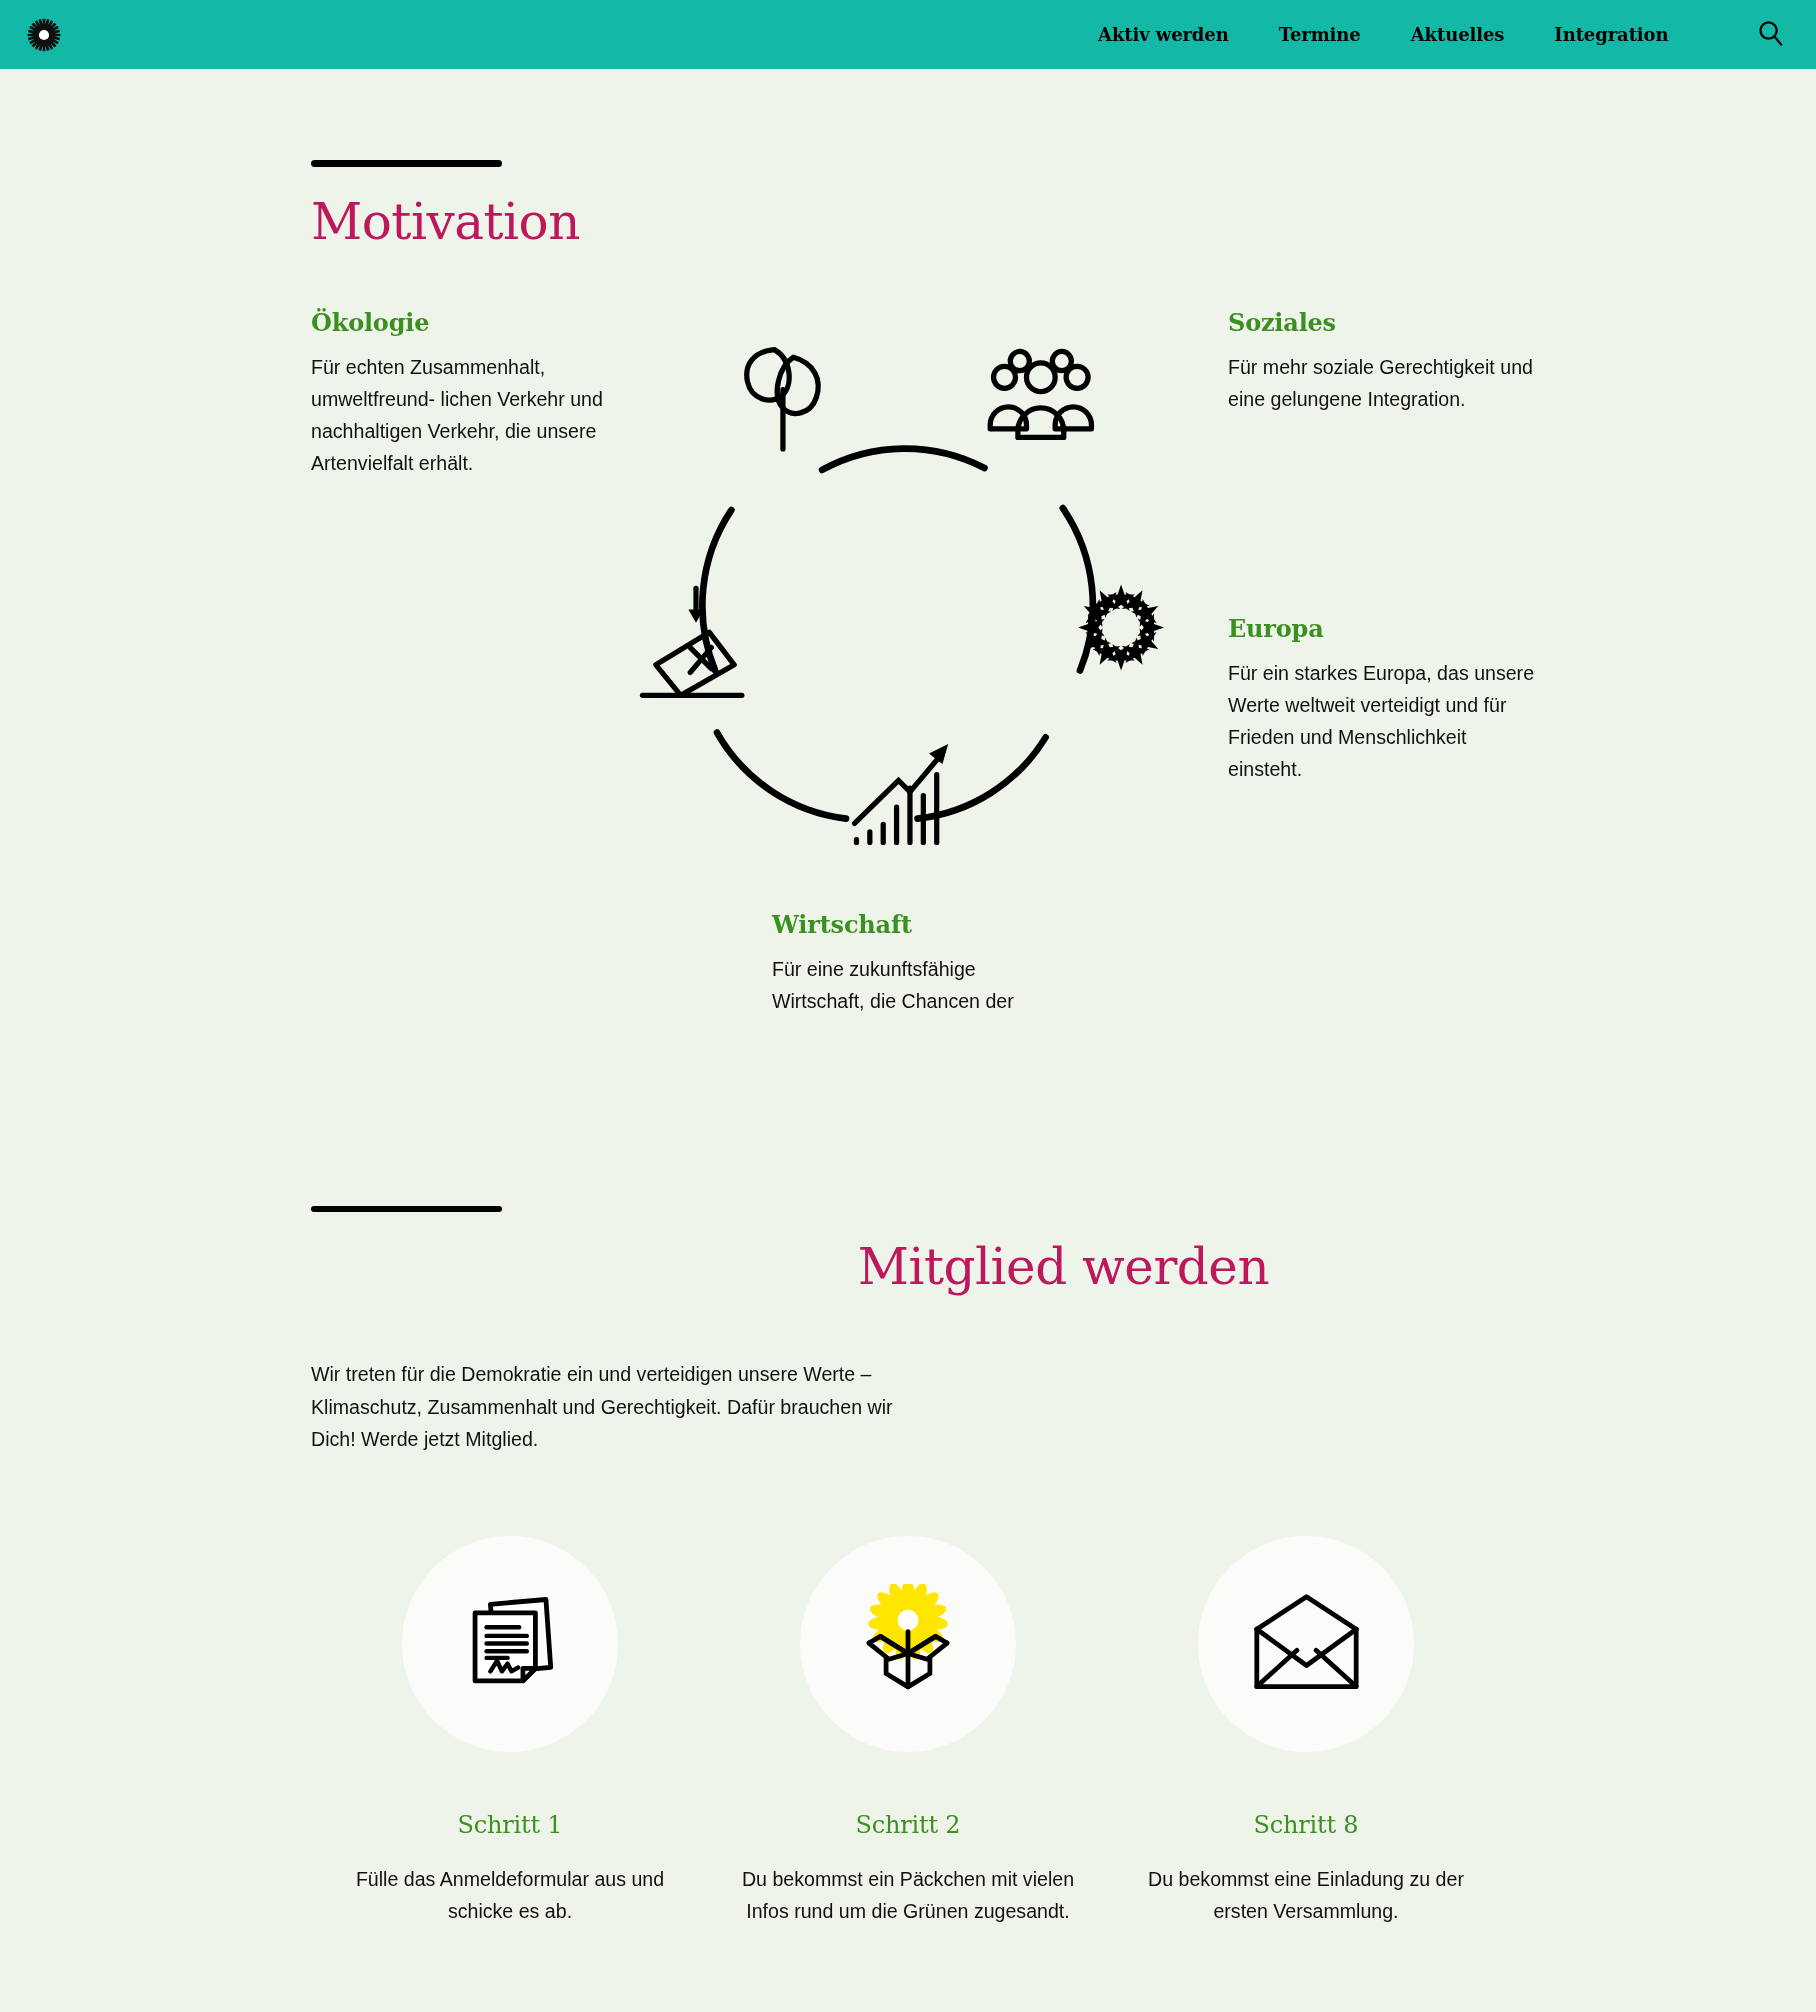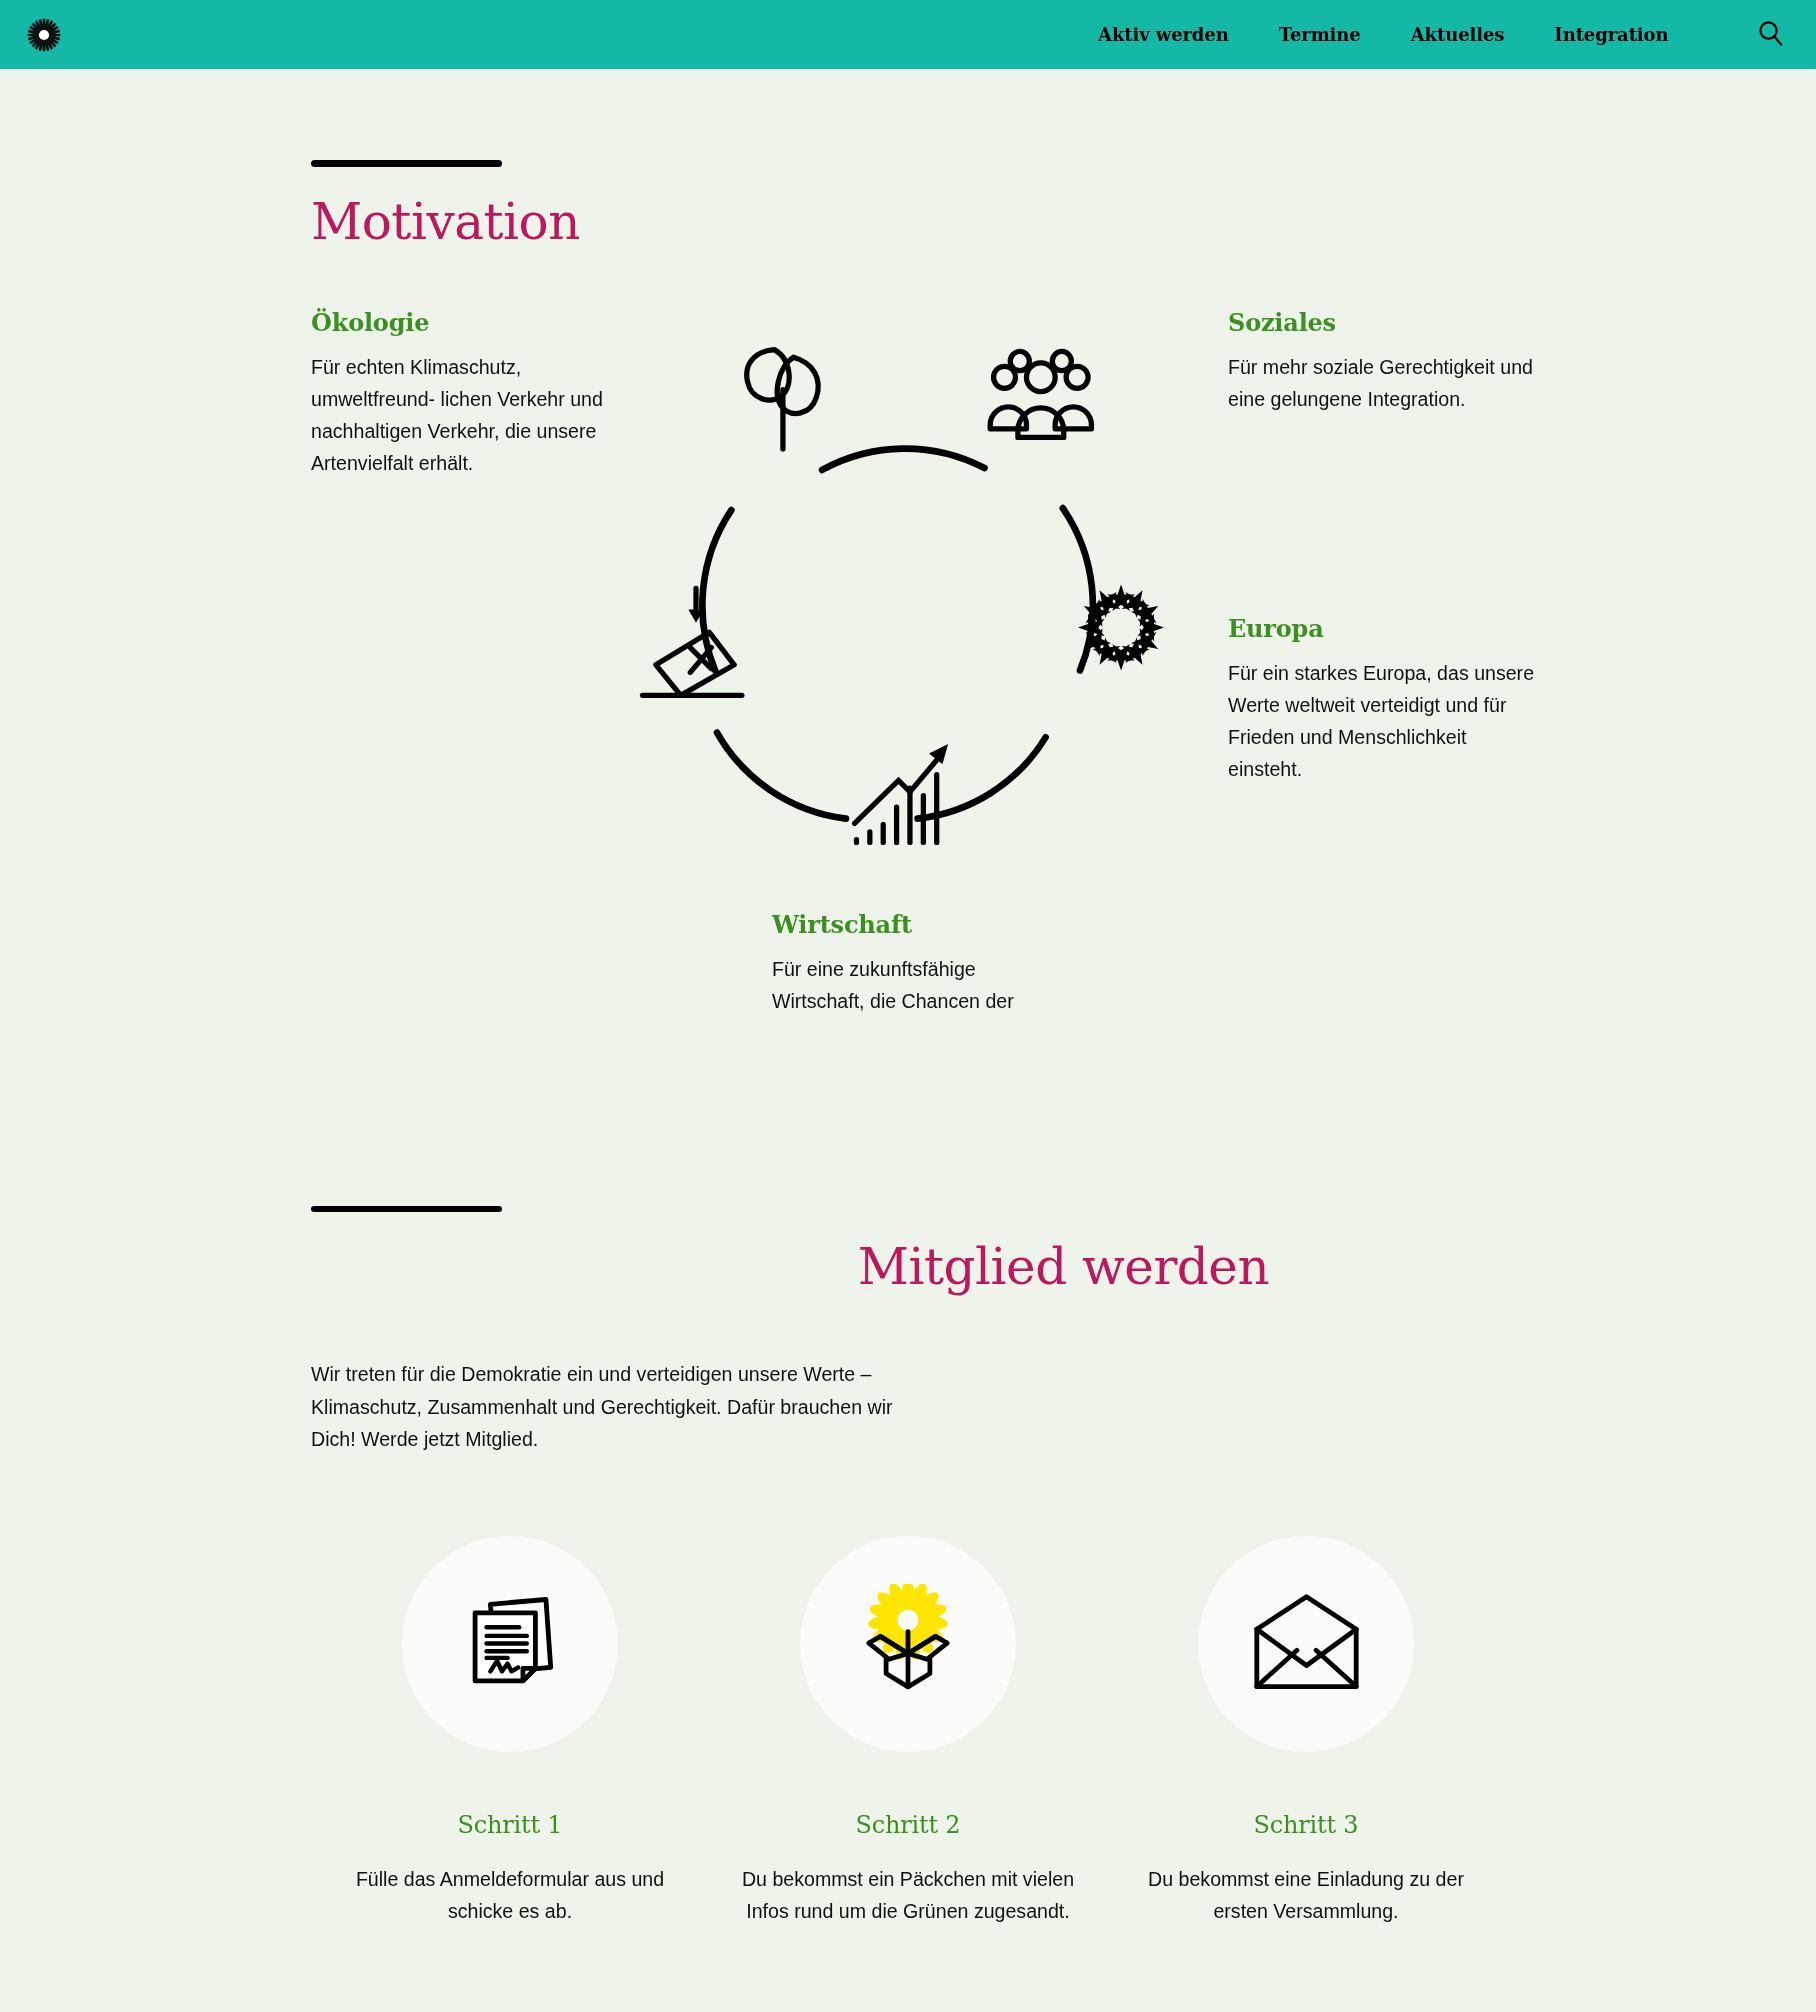--- a/index.html
+++ b/index.html
@@ -239,21 +239,21 @@
 
   <section id="motivation-section">
 
     <div class="section-rule"></div>
     <h1 class="section-title">Motivation</h1>
 
     <div class="motivation-grid">
 
       <div class="topic topic-oekologie">
         <div class="topic-heading">Ökologie</div>
-        <div class="topic-body">Für echten Klimaschutz, umweltfreund- lichen Verkehr und nachhaltigen Verkehr, die unsere Artenvielfalt erhält.</div>
+        <div class="topic-body">Für echten Zusammenhalt, umweltfreund- lichen Verkehr und nachhaltigen Verkehr, die unsere Artenvielfalt erhält.</div>
       </div>
 
 
       <div class="topic topic-soziales">
         <div class="topic-heading">Soziales</div>
         <div class="topic-body">Für mehr soziale Gerechtigkeit und eine gelungene Integration.</div>
       </div>
 
       <div class="topic topic-wirtschaft">
         <div class="topic-heading">Wirtschaft</div>
@@ -431,21 +431,21 @@
               <g fill="none" stroke="#000000" stroke-width="5" stroke-linejoin="round" stroke-linecap="round">
                 <path d="M10 40 L 62 6 L 114 40"></path>
                 <path d="M10 40 L 10 100 L 114 100 L 114 40"></path>
                 <path d="M10 40 L 62 78 L 114 40"></path>
                 <path d="M10 100 L 52 62"></path>
                 <path d="M114 100 L 72 62"></path>
               </g>
             </svg>
           </span>
         </div>
-        <div class="step-title">Schritt 3</div>
+        <div class="step-title">Schritt 8</div>
         <div class="step-text">Du bekommst eine Einladung zu der ersten Versammlung.</div>
       </div>
 
     </div>
   </section>
 
 </main>
 
 
 </body></html>

